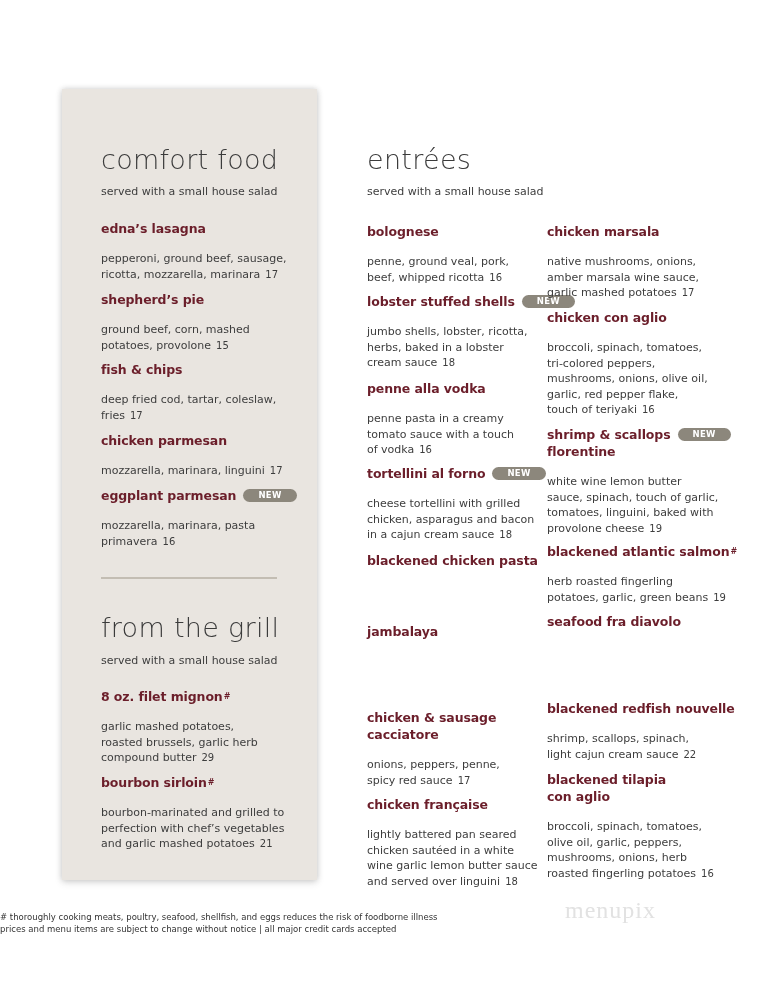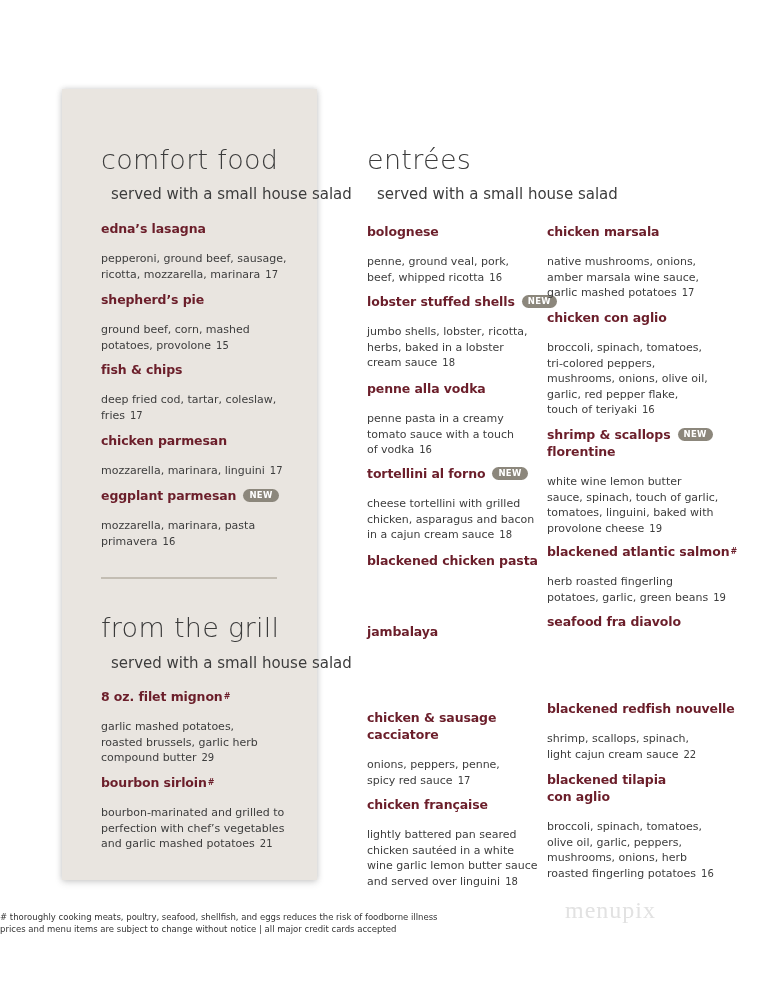--- a/index.html
+++ b/index.html
@@ -12,37 +12,37 @@
     box-shadow: 0 0 6px rgba(0,0,0,0.18), 0 3px 8px rgba(0,0,0,0.10);
   }
 
   .section-title {
     position: absolute;
     font-family: "DejaVu Sans", sans-serif;
     font-weight: 200; font-size: 27px; color: #3b3b3b; letter-spacing: 0.3px;
     transform: scaleY(1.0); line-height: 1;
   }
   .section-sub {
-    position: absolute; font-size: 15px; color: #3d3d3d; line-height: 1.2; white-space: nowrap; margin-left: 10px;
+    position: absolute; font-size: 11px; color: #3d3d3d; line-height: 1.2; white-space: nowrap;
   }
 
   .item { position: absolute; }
   .item-name {
     font-weight: bold; font-size: 12.5px; color: #6b1e2a; line-height: 17px; white-space: nowrap;
     display: flex; align-items: center; letter-spacing: -0.1px;
   }
   .item-name sup { font-size: 8px; font-weight: bold; vertical-align: super; margin-left: 1px; }
   .item-desc {
     font-size: 11px; color: #3d3d3d; line-height: 15.5px; margin-top: 14px; white-space: pre-line;
   }
   .item-desc .price { margin-left: 5px; font-size: 10px; }
 
   .badge-new {
     display: inline-block; margin-left: 7px; background: #8c877c; color: #ffffff;
-    font-size: 8.5px; font-weight: bold; line-height: 13px; padding: 0 6px; border-radius: 7px;
+    font-size: 8.5px; font-weight: bold; line-height: 13px; padding: 0 15px; border-radius: 7px;
     letter-spacing: 0.3px;
   }
 
   .divider {
     position: absolute; left: 101px; top: 577px; width: 176px; height: 2px; background: #c3bdb3;
   }
 
   .footer {
     position: absolute; left: 0; width: 752px; text-align: left; font-size: 8.5px; color: #333;
     line-height: 12px;

